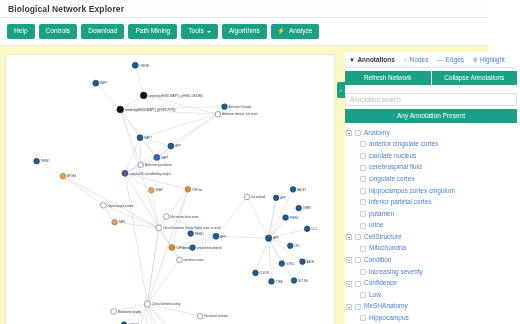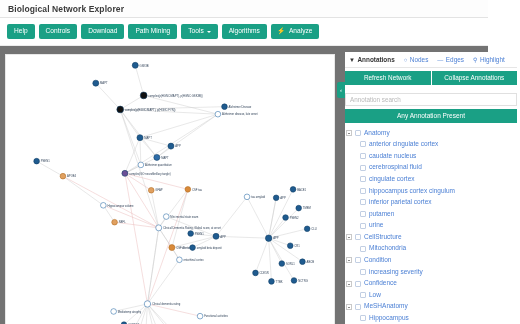--- a/index.html
+++ b/index.html
@@ -2,21 +2,21 @@
 <html><head>
 <meta charset="utf-8">
 <style>
   * { box-sizing: border-box; margin: 0; padding: 0; }
   html, body {
     width: 520px; height: 324px;
     font-family: "Liberation Sans", sans-serif;
     background: #ffffff;
     overflow: hidden;
   }
-  .app { width: 488px; height: 324px; position: relative; background:#737373; }
+  .app { width: 488px; height: 324px; position: relative; background:#fef9c3; }
 
   
   .titlebar {
     height: 18px;
     border-bottom: 1px solid #e3e3e3;
     display: flex; align-items: center;
     padding-left: 8px;
     background: #fdfdfd;
   }
   .titlebar .title {

